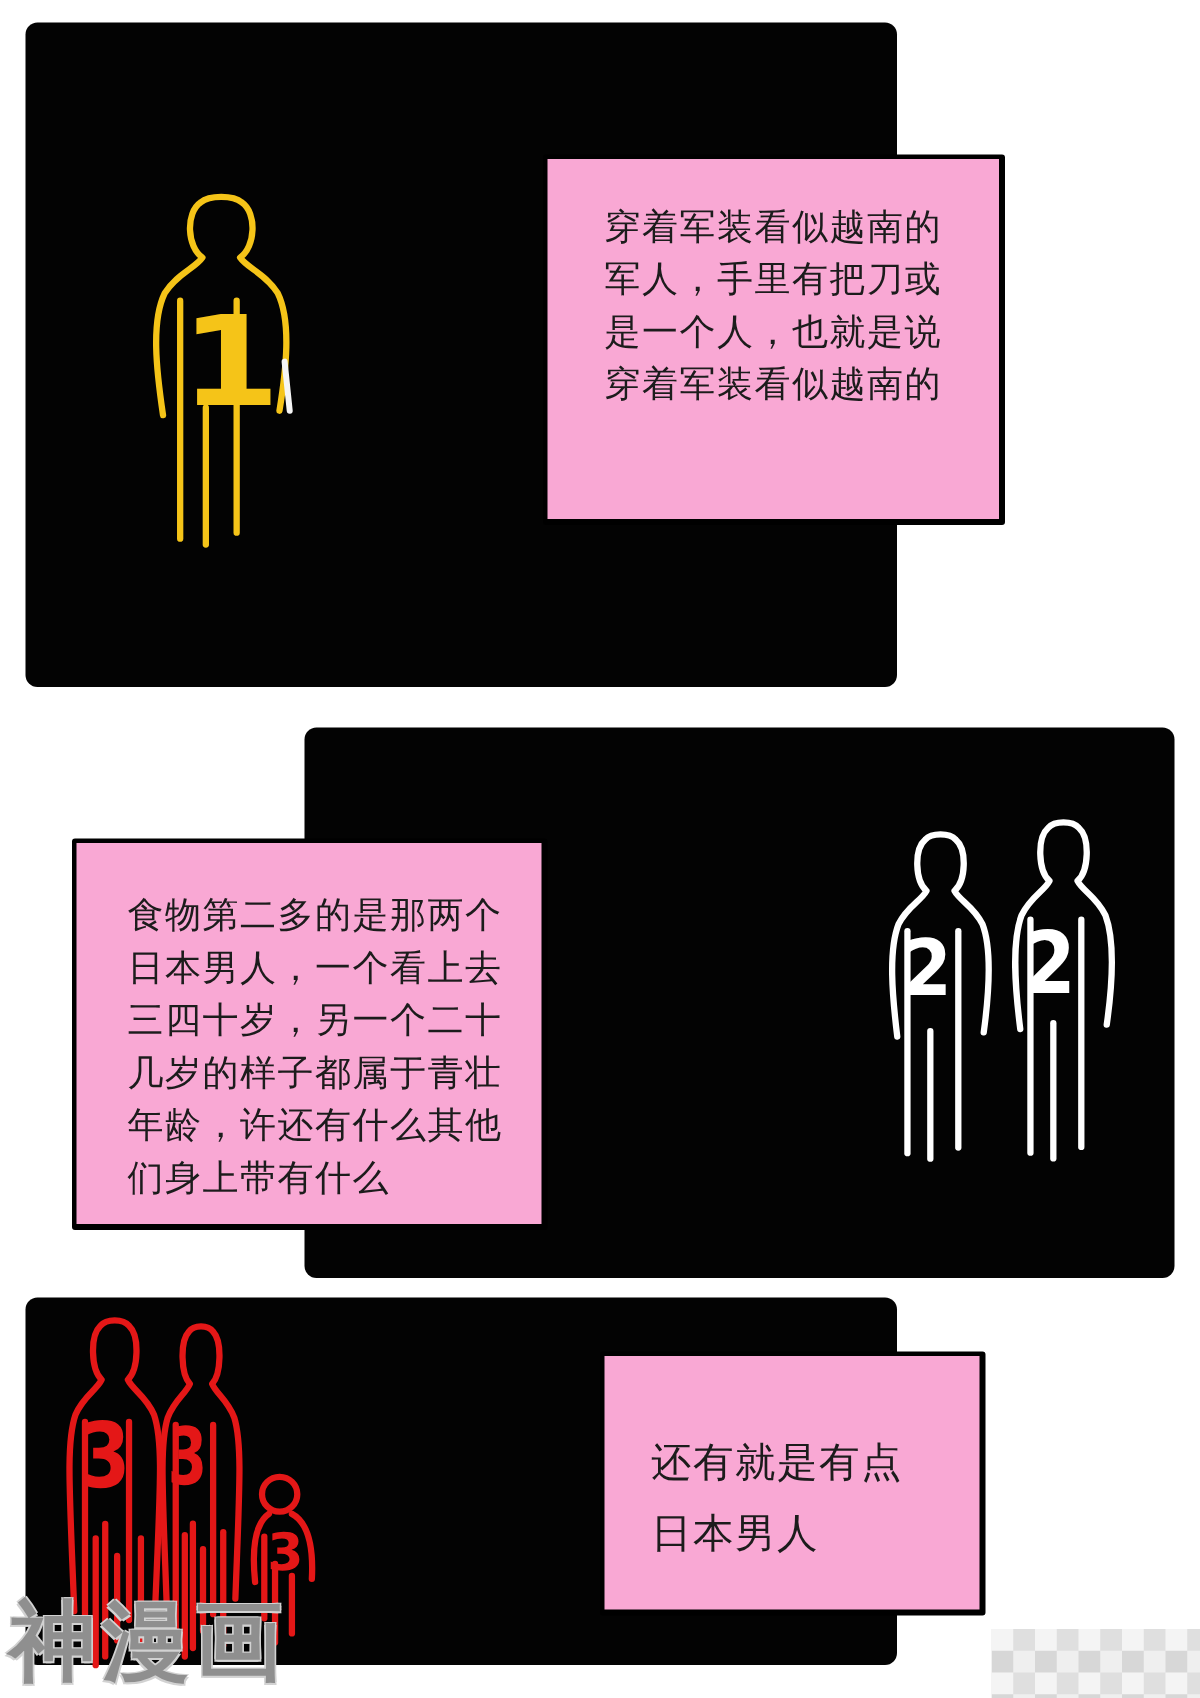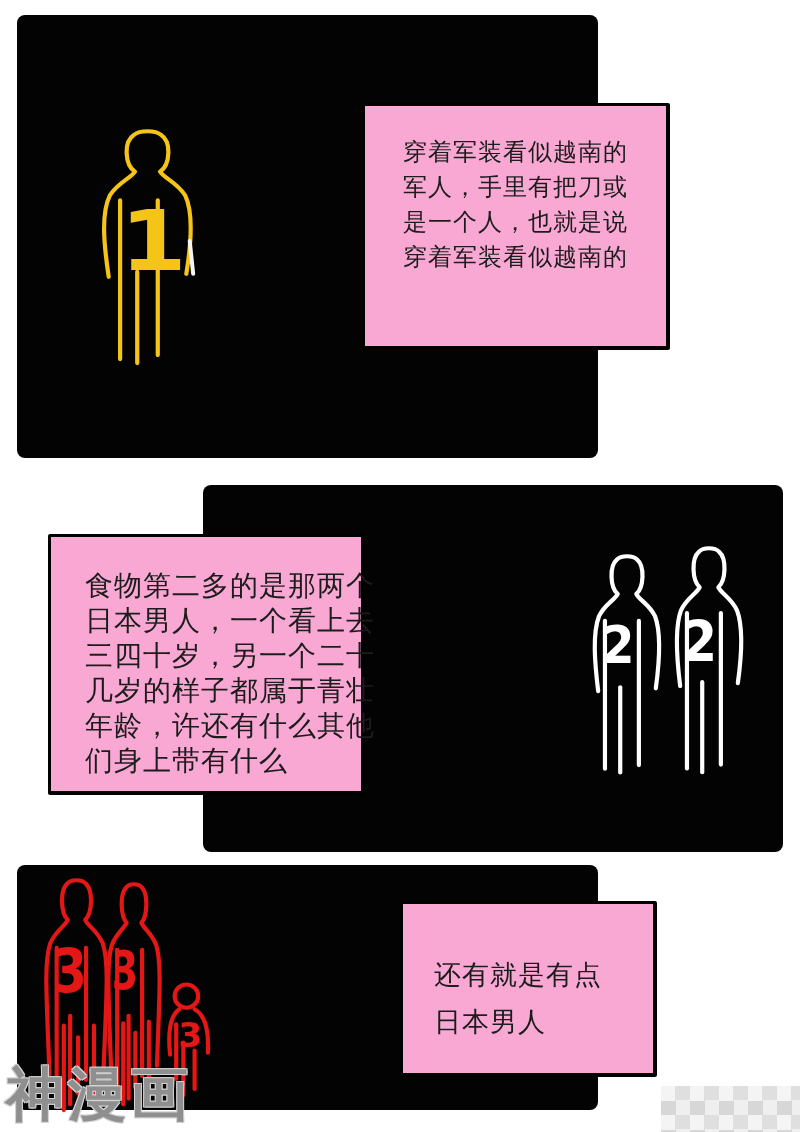--- a/index.html
+++ b/index.html
@@ -12,22 +12,22 @@
   #panel-1{left:17px;top:15px;width:581px;height:443px;}
   #panel-2{left:203px;top:485px;width:580px;height:367px;}
   #panel-3{left:17px;top:865px;width:581px;height:245px;}
   .speech{
     position:absolute;background:#f9a8d4;border:3px solid #000;
     border-right-width:4px;border-bottom-width:4px;border-radius:2px;
     z-index:4;color:#1c1c1c;font-weight:400;
   }
   #speech-1{left:362px;top:103px;width:308px;height:247px;padding:28px 0 0 38px;
     font-size:24px;line-height:35px;box-sizing:border-box;}
-  #speech-2{left:48px;top:534px;width:317px;height:261px;padding:31px 0 0 34px;
-    font-size:28px;line-height:35px;box-sizing:border-box;}
+  #speech-2{left:48px;top:559px;width:317px;height:261px;padding:31px 0 0 34px;
+    font-size:24px;line-height:35px;box-sizing:border-box;}
   #speech-3{left:400px;top:901px;width:257px;height:176px;padding:48px 0 0 31px;
     font-size:27px;line-height:47px;box-sizing:border-box;}
   .speech .ln{white-space:nowrap;letter-spacing:1px;}
   #fig-layer{position:absolute;left:0;top:0;width:800px;height:1132px;z-index:2;pointer-events:none;}
   #watermark{
     position:absolute;left:6px;top:1056px;z-index:6;
     font-size:58px;font-weight:bold;letter-spacing:4px;color:#8f8f8f;
     text-shadow:1px 1px 0 #d2d2d2,-1px -1px 0 #d2d2d2,1px -1px 0 #d2d2d2,-1px 1px 0 #d2d2d2;
   }
   #checkerboard{

